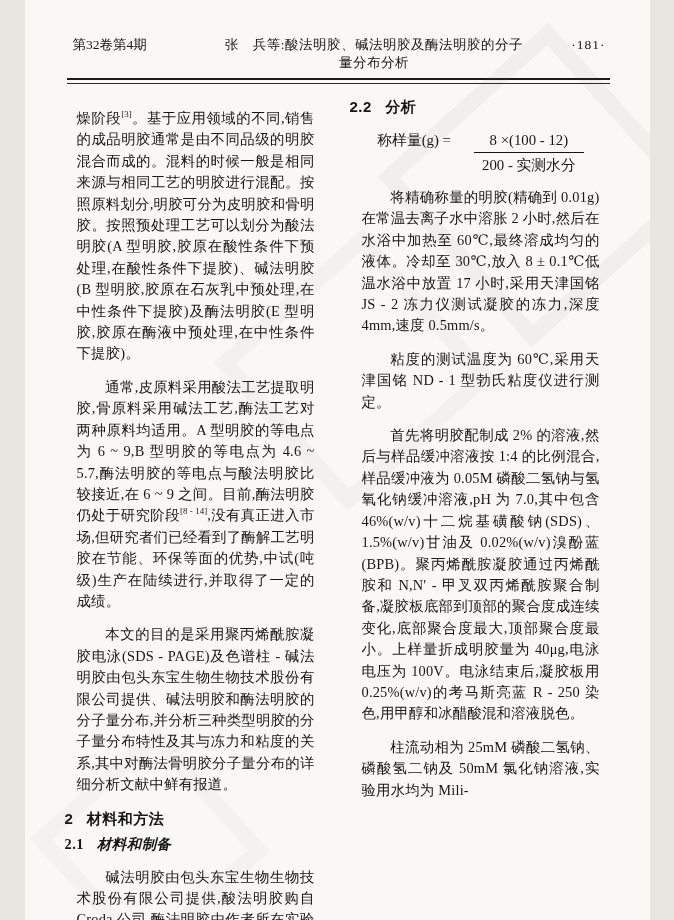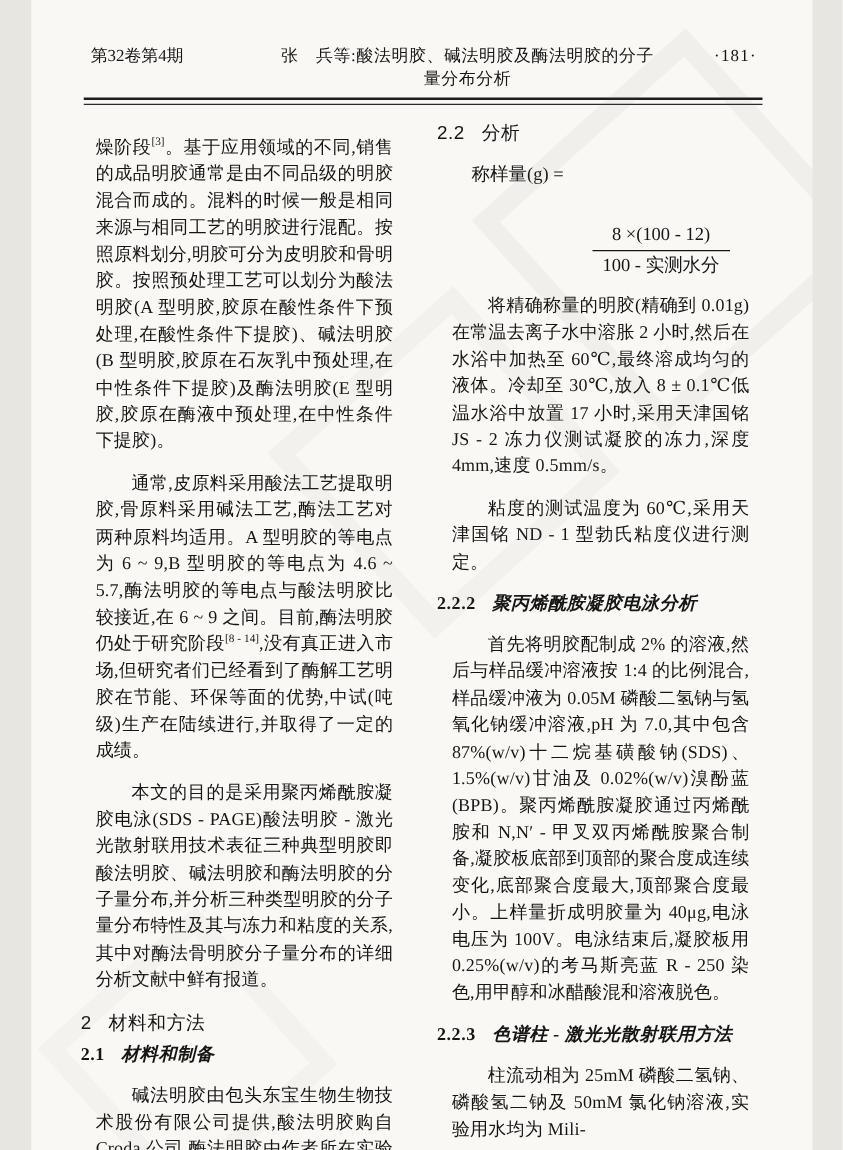--- a/index.html
+++ b/index.html
@@ -61,21 +61,21 @@
   sup {
     font-size: 9px;
     line-height: 0;
     vertical-align: super;
     letter-spacing: 0;
   }
 
   .h-sec {
     margin: 9px 0 5px 0;
     font-family: "Liberation Sans", "DejaVu Sans", sans-serif;
-    font-weight: 400;
+    font-weight: 700;
     font-size: 15px;
     line-height: 21px;
     letter-spacing: 0.5px;
   }
   .h-sub {
     margin: 3px 0 4px 0;
     font-weight: 700;
     font-style: italic;
     font-size: 14.4px;
     line-height: 21px;
@@ -86,21 +86,21 @@
 
   .formula {
     display: flex;
     justify-content: center;
     gap: 23px;
     margin: 13px 0 11px 0;
     font-size: 14.8px;
     line-height: 20px;
   }
   .frac { display: inline-flex; flex-direction: column; text-align: center; }
-  .frac .num { padding: 0 8px 2px 8px; border-bottom: 1.5px solid #161616; margin-top: 48px; }
+  .frac .num { padding: 0 8px 2px 8px; border-bottom: 1.5px solid #161616; }
   .frac .den { padding: 2px 8px 0 8px; }
 </style>
 </head>
 <body>
 
 <div class="page">
 
   <div class="stamp s1"></div>
   <div class="stamp s2"></div>
   <div class="stamp s3"></div>
@@ -113,49 +113,47 @@
 
   <div class="rule"></div>
 
   <div class="columns">
 
     <div class="col col-left">
       <p class="body"><span>燥阶段</span><sup>[3]</sup><span>。基于应用领域的不同,销售的成品明胶通常是由不同品级的明胶混合而成的。混料的时候一般是相同来源与相同工艺的明胶进行混配。按照原料划分,明胶可分为皮明胶和骨明胶。按照预处理工艺可以划分为酸法明胶(A 型明胶,胶原在酸性条件下预处理,在酸性条件下提胶)、碱法明胶(B 型明胶,胶原在石灰乳中预处理,在中性条件下提胶)及酶法明胶(E 型明胶,胶原在酶液中预处理,在中性条件下提胶)。</span></p>
 
       <p class="body indent"><span>通常,皮原料采用酸法工艺提取明胶,骨原料采用碱法工艺,酶法工艺对两种原料均适用。A 型明胶的等电点为 6 ~ 9,B 型明胶的等电点为 4.6 ~ 5.7,酶法明胶的等电点与酸法明胶比较接近,在 6 ~ 9 之间。目前,酶法明胶仍处于研究阶段</span><sup>[8 - 14]</sup><span>,没有真正进入市场,但研究者们已经看到了酶解工艺明胶在节能、环保等面的优势,中试(吨级)生产在陆续进行,并取得了一定的成绩。</span></p>
 
-      <p class="body indent">本文的目的是采用聚丙烯酰胺凝胶电泳(SDS - PAGE)酸法明胶 - 激光光散射联用技术表征三种典型明胶即酸法明胶、碱法明胶和酶法明胶的分子量分布,并分析三种类型明胶的分子量分布特性及其与冻力和粘度的关系,其中对酶法骨明胶分子量分布的详细分析文献中鲜有报道。</p>
+      <p class="body indent">本文的目的是采用聚丙烯酰胺凝胶电泳(SDS - PAGE)及色谱柱 - 碱法明胶由包头东宝生物生物技术股份有限公司提供、碱法明胶和酶法明胶的分子量分布,并分析三种类型明胶的分子量分布特性及其与冻力和粘度的关系,其中对酶法骨明胶分子量分布的详细分析文献中鲜有报道。</p>
 
       <h3 class="h-sec"><span class="hnum">2</span><span>材料和方法</span></h3>
 
       <h4 class="h-sub"><span class="hnum">2.1</span><span>材料和制备</span></h4>
 
       <p class="body indent">碱法明胶由包头东宝生物生物技术股份有限公司提供,酸法明胶购自 Croda 公司,酶法明胶由作者所在实验室自制,牛骨(碱法骨明胶生产所用的脱脂牛骨粒)用磨碎机磨成粒径为 10 ~ 500μm 的粉,骨粉用蛋白酶降解,然后在 60 ~ 80℃下分两次提取明胶,其中一道明胶提取温度为 60 ~ 70℃,二道明胶提取温度为 70 ~ 80℃,两道明胶分别经过粗滤、精滤及离子交换树脂除盐后,经冷冻干燥得到蓬松的固体明胶。</p>
     </div>
 
     <div class="col col-right">
       <h3 class="h-sec"><span class="hnum">2.2</span><span>分析</span></h3>
 
 
 
       <div class="formula">
         <span class="lhs">称样量(g) =</span>
         <span class="frac">
           <span class="num">8 ×(100 - 12)</span>
-          <span class="den">100 - 实测水分</span>
+          <span class="den">200 - 实测水分</span>
         </span>
       </div>
 
       <p class="body indent">将精确称量的明胶(精确到 0.01g)在常温去离子水中溶胀 2 小时,然后在水浴中加热至 60℃,最终溶成均匀的液体。冷却至 30℃,放入 8 ± 0.1℃低温水浴中放置 17 小时,采用天津国铭 JS - 2 冻力仪测试凝胶的冻力,深度 4mm,速度 0.5mm/s。</p>
 
       <p class="body indent">粘度的测试温度为 60℃,采用天津国铭 ND - 1 型勃氏粘度仪进行测定。</p>
 
-      <h4 class="h-sub"><span class="hnum">2.2.2</span><span>聚丙烯酰胺凝胶电泳分析</span></h4>
 
-      <p class="body indent">首先将明胶配制成 2% 的溶液,然后与样品缓冲溶液按 1:4 的比例混合,样品缓冲液为 0.05M 磷酸二氢钠与氢氧化钠缓冲溶液,pH 为 7.0,其中包含 87%(w/v)十二烷基磺酸钠(SDS)、1.5%(w/v)甘油及 0.02%(w/v)溴酚蓝(BPB)。聚丙烯酰胺凝胶通过丙烯酰胺和 N,N′ - 甲叉双丙烯酰胺聚合制备,凝胶板底部到顶部的聚合度成连续变化,底部聚合度最大,顶部聚合度最小。上样量折成明胶量为 40μg,电泳电压为 100V。电泳结束后,凝胶板用 0.25%(w/v)的考马斯亮蓝 R - 250 染色,用甲醇和冰醋酸混和溶液脱色。</p>
+      <p class="body indent">首先将明胶配制成 2% 的溶液,然后与样品缓冲溶液按 1:4 的比例混合,样品缓冲液为 0.05M 磷酸二氢钠与氢氧化钠缓冲溶液,pH 为 7.0,其中包含 46%(w/v)十二烷基磺酸钠(SDS)、1.5%(w/v)甘油及 0.02%(w/v)溴酚蓝(BPB)。聚丙烯酰胺凝胶通过丙烯酰胺和 N,N′ - 甲叉双丙烯酰胺聚合制备,凝胶板底部到顶部的聚合度成连续变化,底部聚合度最大,顶部聚合度最小。上样量折成明胶量为 40μg,电泳电压为 100V。电泳结束后,凝胶板用 0.25%(w/v)的考马斯亮蓝 R - 250 染色,用甲醇和冰醋酸混和溶液脱色。</p>
 
-      <h4 class="h-sub"><span class="hnum">2.2.3</span><span>色谱柱 - 激光光散射联用方法</span></h4>
 
       <p class="body indent">柱流动相为 25mM 磷酸二氢钠、磷酸氢二钠及 50mM 氯化钠溶液,实验用水均为 Mili-</p>
     </div>
 
   </div>
 </div>
 
 </body></html>

